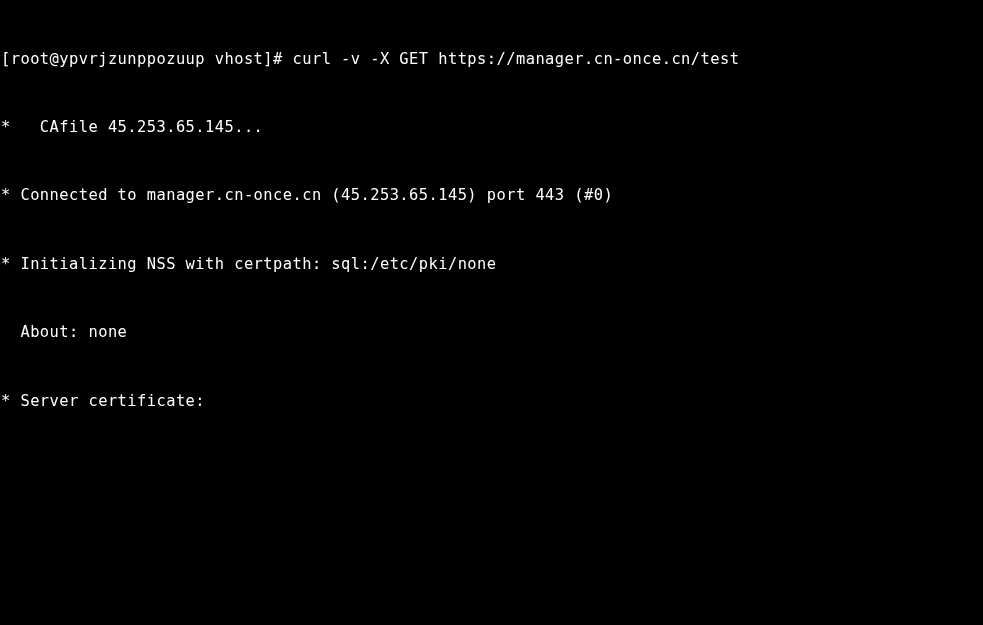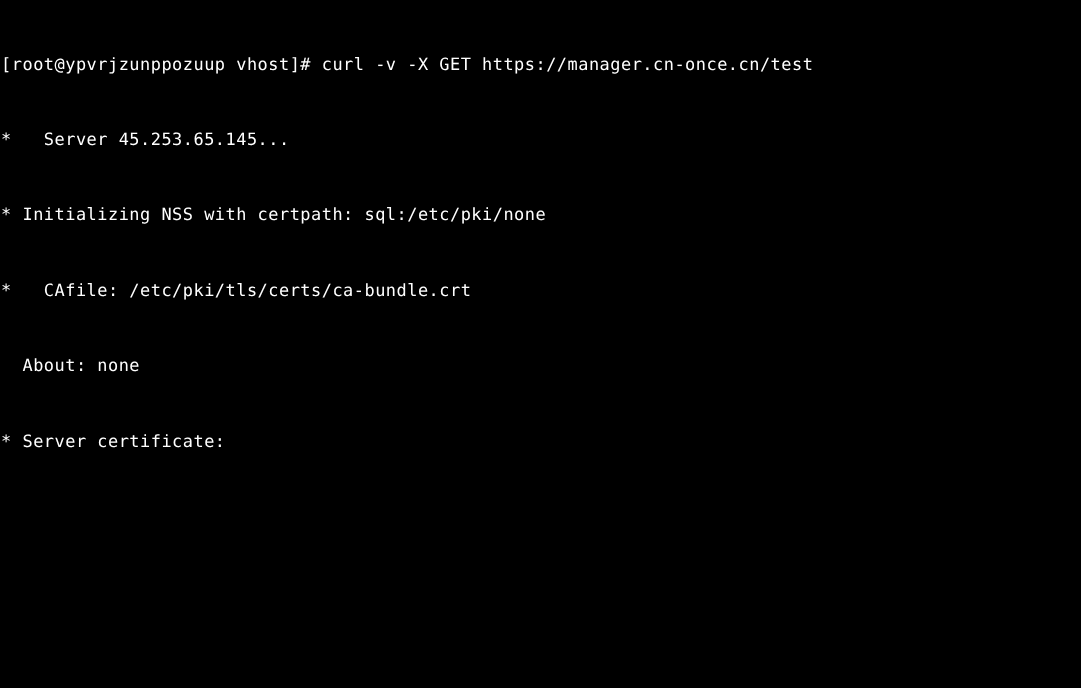--- a/index.html
+++ b/index.html
@@ -32,23 +32,23 @@
     height: 22.8px;
     min-height: 22.8px;
     font-family: "DejaVu Sans Mono", "Liberation Mono", monospace;
   }
 </style>
 </head>
 <body>
 
 <div id="terminal">
   <div class="line">[root@ypvrjzunppozuup vhost]# curl -v -X GET https://manager.cn-once.cn/test</div>
-  <div class="line">*   Server 45.253.65.145...</div>
+  <div class="line">*   CAfile 45.253.65.145...</div>
+  <div class="line">* Connected to manager.cn-once.cn (45.253.65.145) port 443 (#0)</div>
   <div class="line">* Initializing NSS with certpath: sql:/etc/pki/none</div>
-  <div class="line">*   CAfile: /etc/pki/tls/certs/ca-bundle.crt</div>
   <div class="line">  About: none</div>
   <div class="line">* Server certificate:</div>
   
   
   
   
   
   
   
   

